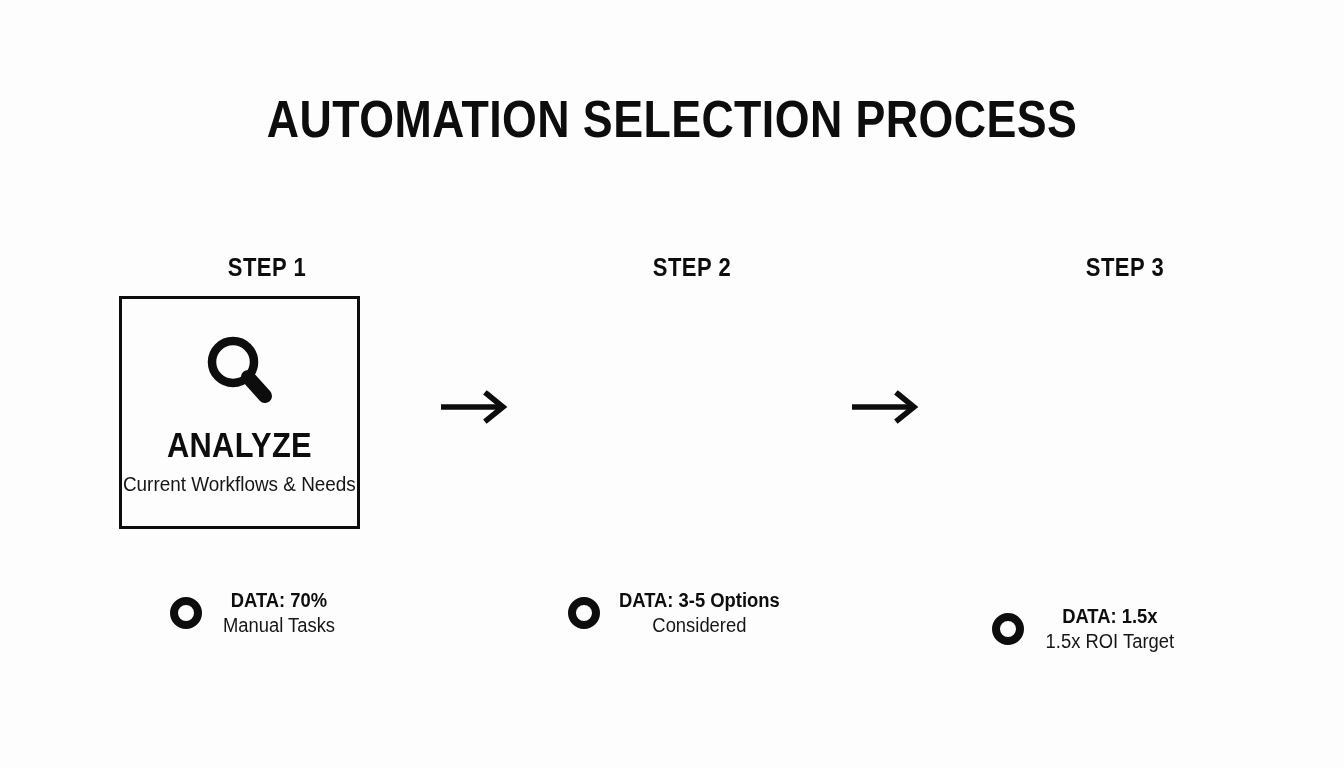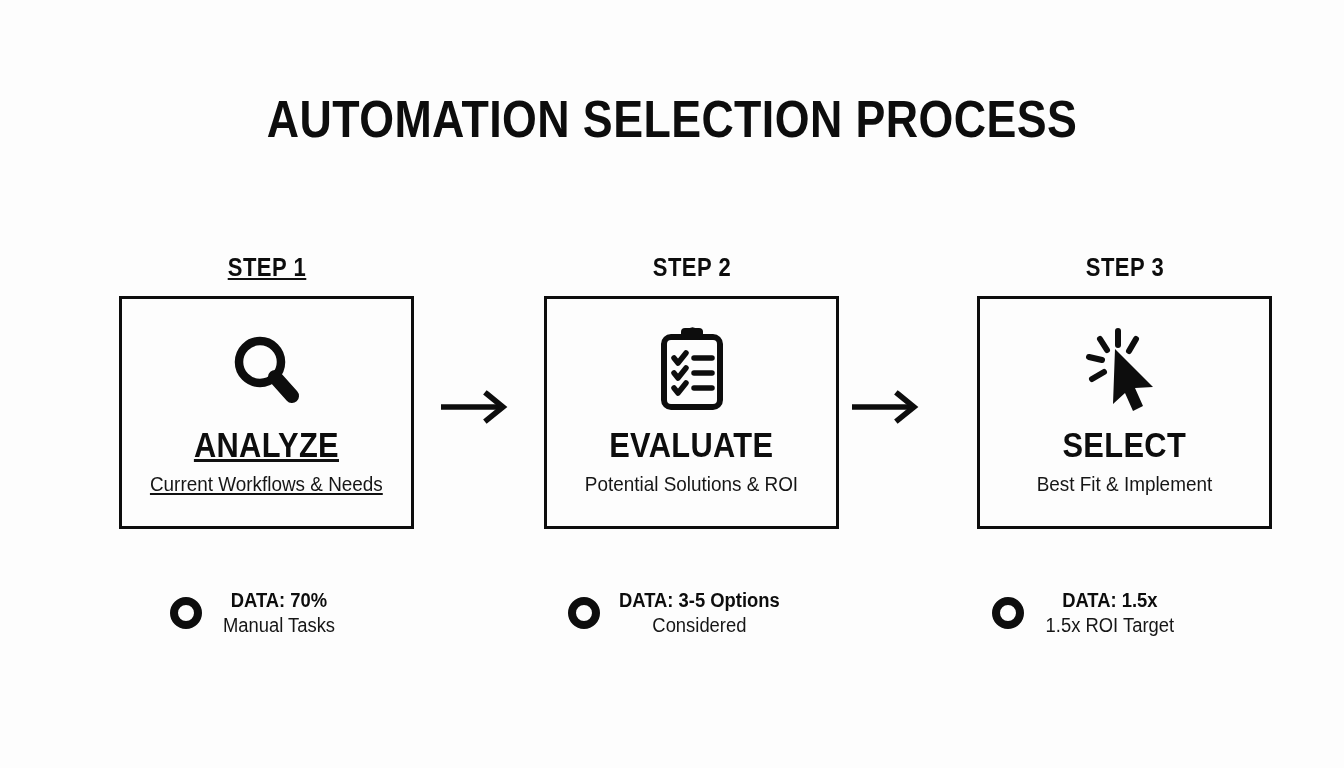--- a/index.html
+++ b/index.html
@@ -46,40 +46,40 @@
     left: 0;
     width: 1344px;
     height: 290px;
   }
 
   .step {
     position: absolute;
     top: 0;
     width: 296px;
   }
-  .step-1 { left: 119px; text-decoration: underline; }
+  .step-1 { left: 119px; }
   .step-2 { left: 530px; padding-left: 14px; }
   .step-3 { left: 941px; padding-left: 36px; }
 
   .step-label {
     text-align: center;
     font-size: 25px;
     line-height: 30px;
     font-weight: 700;
     letter-spacing: 0.6px;
     transform: scaleX(0.88);
     color: #0d0d0d;
     margin-bottom: 14px;
     white-space: nowrap;
   }
 
   .step-box {
     position: relative;
     box-sizing: border-box;
-    width: 295px;
+    width: 241px;
     height: 233px;
     border: 3.5px solid #0d0d0d;
     background: #fdfdfd;
     display: flex;
     flex-direction: column;
     align-items: center;
     justify-content: flex-start;
     padding-top: 24px;
   }
 
@@ -125,21 +125,21 @@
   
   .data-row {
     position: absolute;
     top: 588px;
     display: flex;
     align-items: center;
     gap: 16px;
   }
   .data-1 { left: 170px; }
   .data-2 { left: 568px; gap: 12px; }
-  .data-3 { left: 992px; }
+  .data-3 { left: 992px; margin-top: 16px; }
 
   .ring {
     flex: 0 0 auto;
     width: 32px;
     height: 32px;
     border: 8px solid #0d0d0d;
     border-radius: 50%;
     box-sizing: border-box;
     background: transparent;
   }
@@ -181,59 +181,24 @@
             <line x1="49" y1="47" x2="66" y2="66" stroke="#0d0d0d" stroke-width="14" stroke-linecap="round"></line>
           </svg>
         </div>
         <div class="step-title">ANALYZE</div>
         <div class="step-sub">Current Workflows &amp; Needs</div>
       </div>
     </div>
 
     <div class="step step-2">
       <div class="step-label">STEP 2</div>
-      <div class="step-box">
-        <div class="icon-wrap">
-          <svg width="76" height="88" viewBox="0 0 76 88" aria-hidden="true">
-            <rect x="10" y="10" width="56" height="70" rx="7" ry="7" fill="none" stroke="#0d0d0d" stroke-width="6"></rect>
-            <path d="M28 10 L28 6 a3 3 0 0 1 3 -3 h3 a5 5 0 0 1 9 0 h3 a3 3 0 0 1 3 3 l0 4 z" fill="#0d0d0d"></path>
-            <rect x="27" y="1" width="22" height="12" rx="4" ry="4" fill="#0d0d0d"></rect>
-            <g stroke="#0d0d0d" stroke-width="5.5" stroke-linecap="round" stroke-linejoin="round" fill="none">
-              <polyline points="20,31 24,36 32,26"></polyline>
-              <line x1="40" y1="31" x2="58" y2="31"></line>
-              <polyline points="20,46 24,51 32,41"></polyline>
-              <line x1="40" y1="46" x2="58" y2="46"></line>
-              <polyline points="20,61 24,66 32,56"></polyline>
-              <line x1="40" y1="61" x2="58" y2="61"></line>
-            </g>
-          </svg>
-        </div>
-        <div class="step-title">EVALUATE</div>
-        <div class="step-sub">Potential Solutions &amp; ROI</div>
-      </div>
     </div>
 
     <div class="step step-3">
       <div class="step-label">STEP 3</div>
-      <div class="step-box">
-        <div class="icon-wrap">
-          <svg width="90" height="88" viewBox="0 0 90 88" aria-hidden="true">
-            <g stroke="#0d0d0d" stroke-width="6" stroke-linecap="round">
-              <line x1="38" y1="4" x2="38" y2="18"></line>
-              <line x1="20" y1="12" x2="27" y2="23"></line>
-              <line x1="9" y1="30" x2="22" y2="33"></line>
-              <line x1="12" y1="52" x2="24" y2="45"></line>
-              <line x1="56" y1="12" x2="49" y2="24"></line>
-            </g>
-            <path d="M35 22 L73 60 L55 61 L63 79 L53 84 L45 66 L33 77 Z" fill="#0d0d0d"></path>
-          </svg>
-        </div>
-        <div class="step-title">SELECT</div>
-        <div class="step-sub">Best Fit &amp; Implement</div>
-      </div>
     </div>
   </div>
 
   <div class="arrow arrow-1">
     <svg width="76" height="34" viewBox="0 0 76 34" aria-hidden="true">
       <line x1="2" y1="17" x2="62" y2="17" stroke="#0d0d0d" stroke-width="5.5"></line>
       <polyline points="48,4 64,17 48,30" fill="none" stroke="#0d0d0d" stroke-width="5.5" stroke-linecap="square" stroke-linejoin="miter"></polyline>
     </svg>
   </div>
   <div class="arrow arrow-2">

